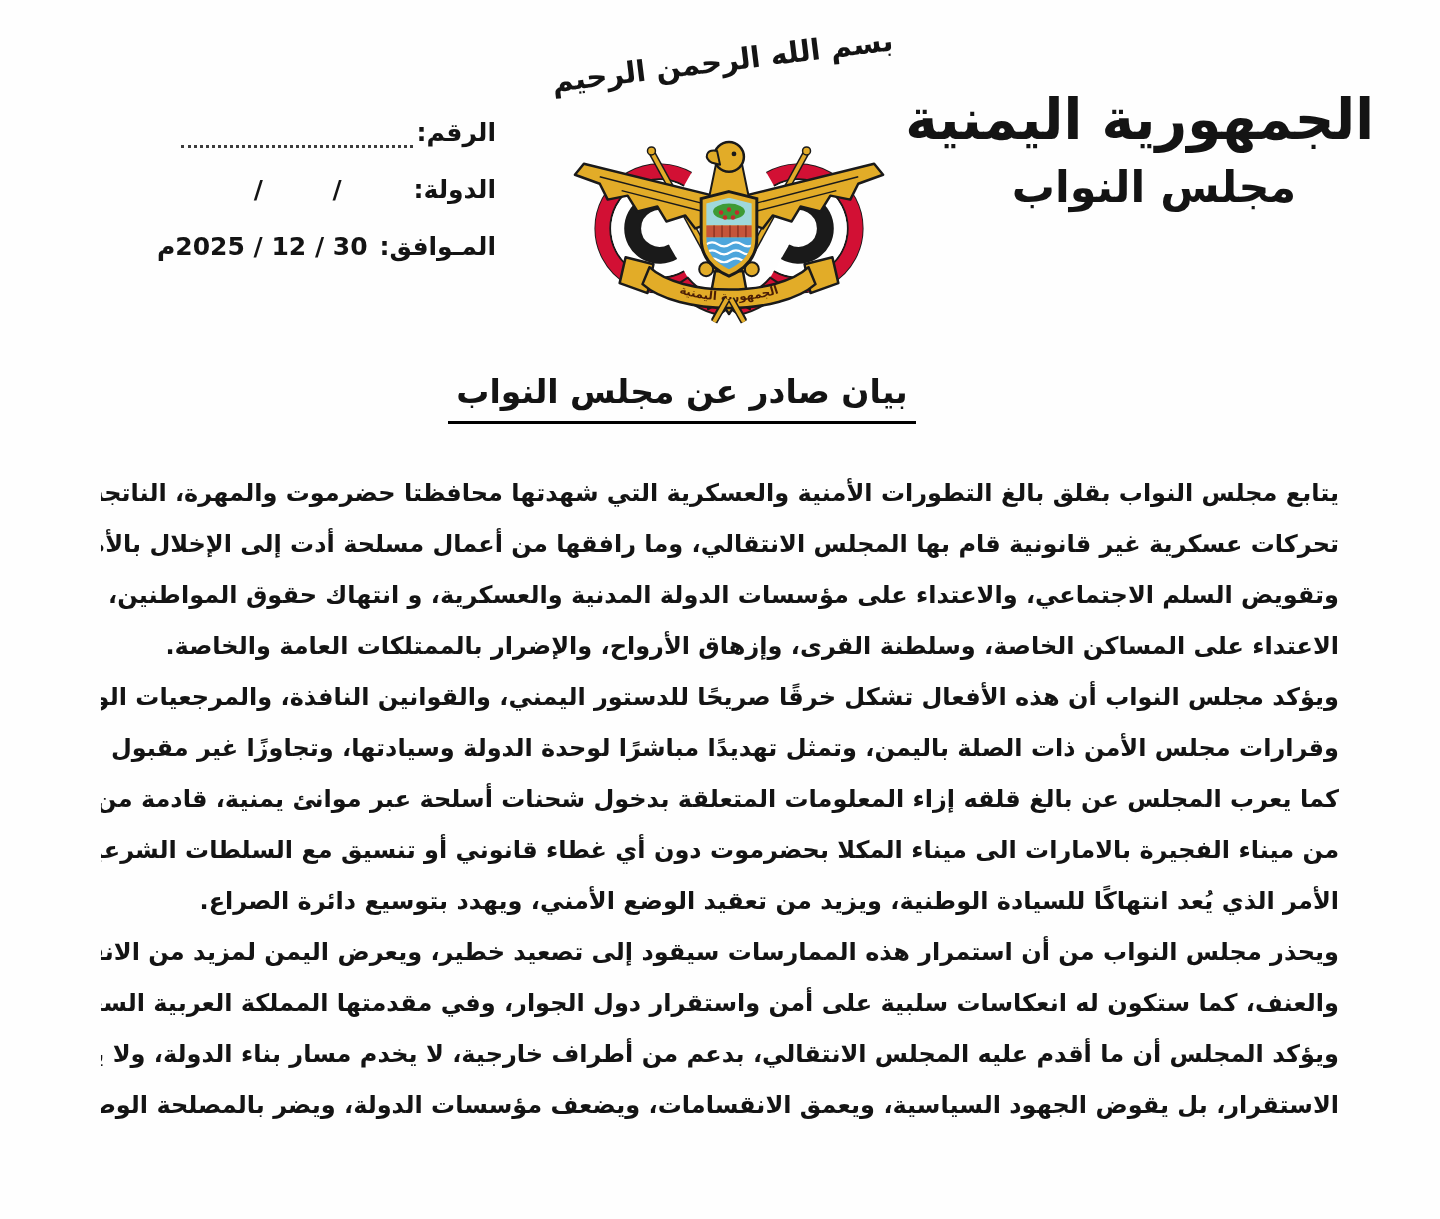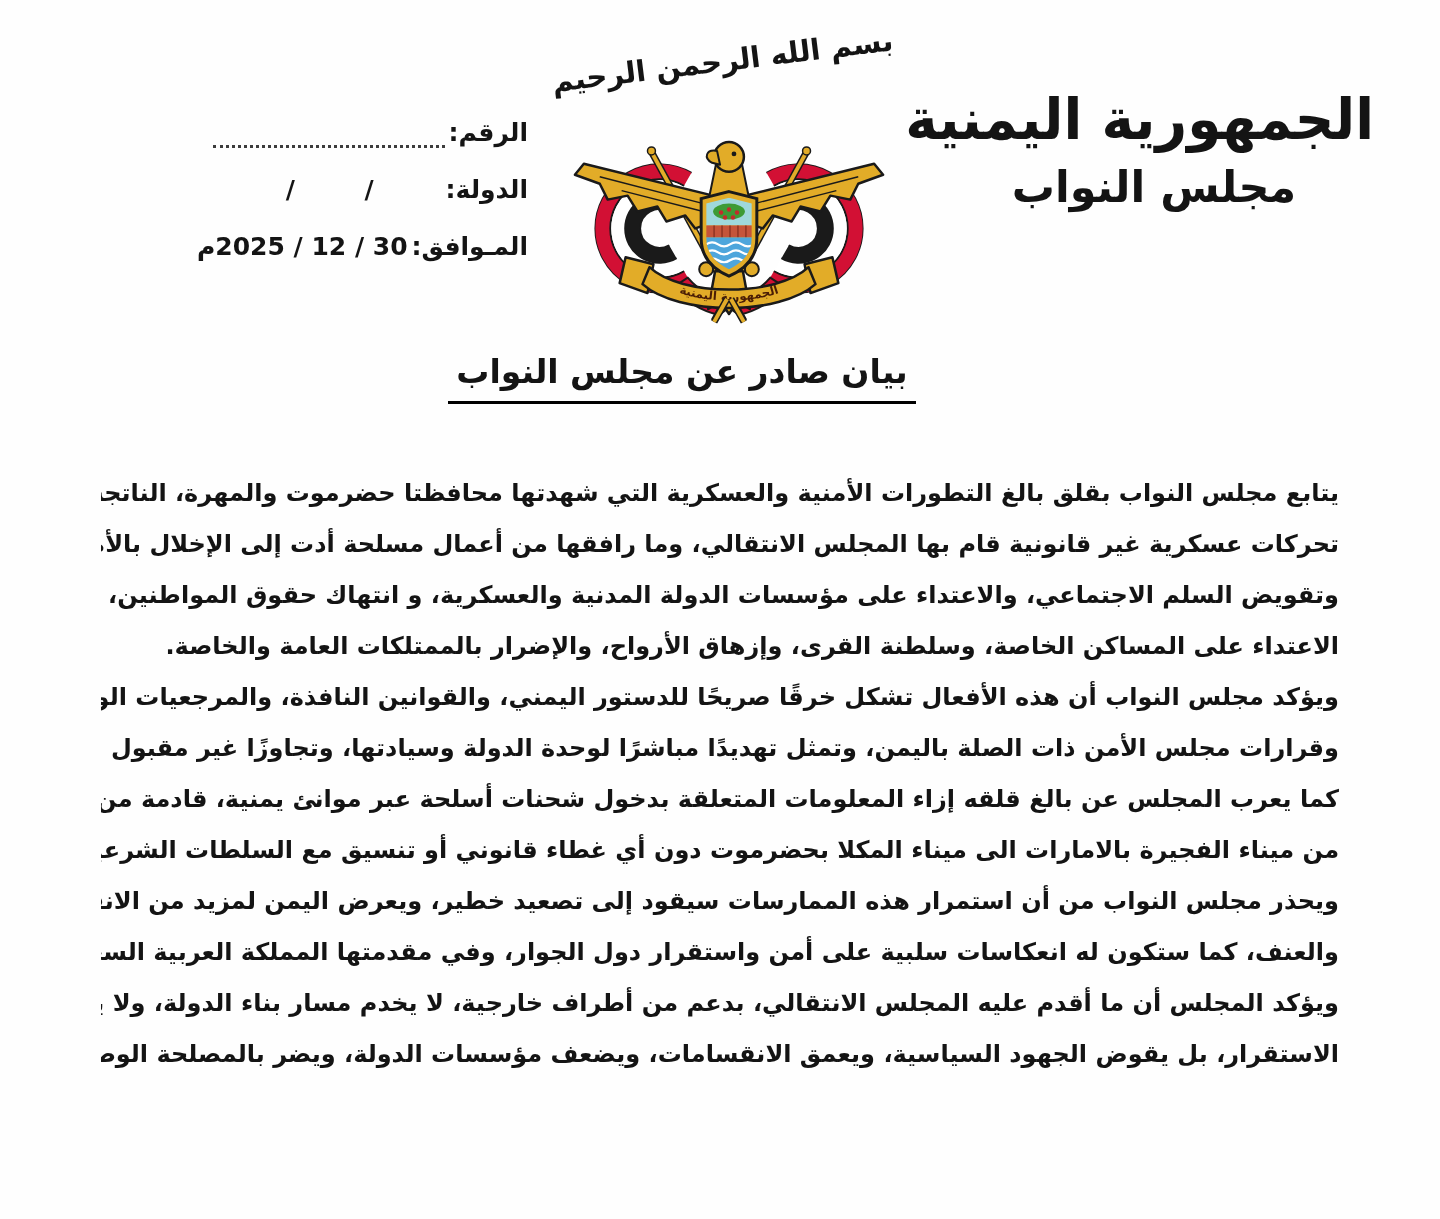--- a/index.html
+++ b/index.html
@@ -16,34 +16,34 @@
   .org-line1{ font-size:55px; letter-spacing:-2px; transform:scaleY(1.04); white-space:nowrap; }
   .org-line2{ font-size:43px; margin-top:12px; white-space:nowrap; }
   .bismillah{
     position:absolute; top:42px; left:586px; width:308px;
     text-align:center; font-size:29px; font-weight:bold;
     transform:rotate(-7deg); white-space:nowrap;
   }
   .emblem{ position:absolute; top:112px; left:560px; width:338px; height:214px; }
   .emblem svg{ width:100%; height:100%; display:block; }
   .ref-fields{
-    position:absolute; top:104px; left:128px; width:400px;
+    position:absolute; top:104px; left:96px; width:400px;
     font-weight:bold; font-size:25px; direction:rtl;
   }
   .field-row{ height:57px; display:flex; align-items:center; }
   .field-label{ white-space:nowrap; }
   .dotted-line{
     width:232px; border-bottom:3px dotted #3c3c3c; height:1.15em;
     margin-right:4px;
   }
   .field-value{ white-space:pre; }
   .date-value{ margin-right:72px; }
-  .corr-value{ margin-right:4px; }
+  .corr-value{ margin-right:12px; }
   
-  .title-wrap{ position:absolute; top:352px; left:0; width:100%; text-align:center; }
+  .title-wrap{ position:absolute; top:372px; left:0; width:100%; text-align:center; }
   .doc-title{
     display:inline-block; font-size:33px; font-weight:bold;
     border-bottom:3px solid #000; padding:0 8px 10px;
     transform:translateX(-38px); white-space:nowrap;
   }
   
   .body-text{ position:absolute; top:468px; right:101px; left:101px; }
   .line{
     height:51px; line-height:51px; font-size:24px; font-weight:bold;
     text-align:justify; text-align-last:justify; white-space:nowrap; overflow:hidden;
@@ -165,19 +165,20 @@
 
   <div class="body-text" id="body-container">
       <div class="line">يتابع مجلس النواب بقلق بالغ التطورات الأمنية والعسكرية التي شهدتها محافظتا حضرموت والمهرة، الناتجة عن</div>
       <div class="line">تحركات عسكرية غير قانونية قام بها المجلس الانتقالي، وما رافقها من أعمال مسلحة أدت إلى الإخلال بالأمن العام،</div>
       <div class="line">وتقويض السلم الاجتماعي، والاعتداء على مؤسسات الدولة المدنية والعسكرية، و انتهاك حقوق المواطنين، بما في ذلك</div>
       <div class="line last">الاعتداء على المساكن الخاصة، وسلطنة القرى، وإزهاق الأرواح، والإضرار بالممتلكات العامة والخاصة.</div>
       <div class="line">ويؤكد مجلس النواب أن هذه الأفعال تشكل خرقًا صريحًا للدستور اليمني، والقوانين النافذة، والمرجعيات الوطنية،</div>
       <div class="line">وقرارات مجلس الأمن ذات الصلة باليمن، وتمثل تهديدًا مباشرًا لوحدة الدولة وسيادتها، وتجاوزًا غير مقبول لصلاحيات</div>
       <div class="line">كما يعرب المجلس عن بالغ قلقه إزاء المعلومات المتعلقة بدخول شحنات أسلحة عبر موانئ يمنية، قادمة من خارج البلاد</div>
       <div class="line">من ميناء الفجيرة بالامارات  الى ميناء المكلا بحضرموت دون أي غطاء قانوني أو تنسيق مع السلطات الشرعية المختصة،</div>
+      <div class="line last">الأمر الذي يُعد انتهاكًا للسيادة الوطنية، ويزيد من تعقيد الوضع الأمني، ويهدد بتوسيع دائرة الصراع.</div>
       <div class="line">ويحذر مجلس النواب من أن استمرار هذه الممارسات سيقود إلى تصعيد خطير، ويعرض اليمن لمزيد من الانقسام</div>
       <div class="line">والعنف، كما ستكون له انعكاسات سلبية على أمن واستقرار دول الجوار، وفي مقدمتها المملكة العربية السعودية</div>
       <div class="line">ويؤكد المجلس أن ما أقدم عليه المجلس الانتقالي، بدعم من أطراف خارجية، لا يخدم مسار بناء الدولة، ولا يحقق</div>
       <div class="line last">الاستقرار، بل يقوض الجهود السياسية، ويعمق الانقسامات، ويضعف مؤسسات الدولة، ويضر بالمصلحة الوطنية</div>
     </div>
 
 </div>
 
 </body></html>

